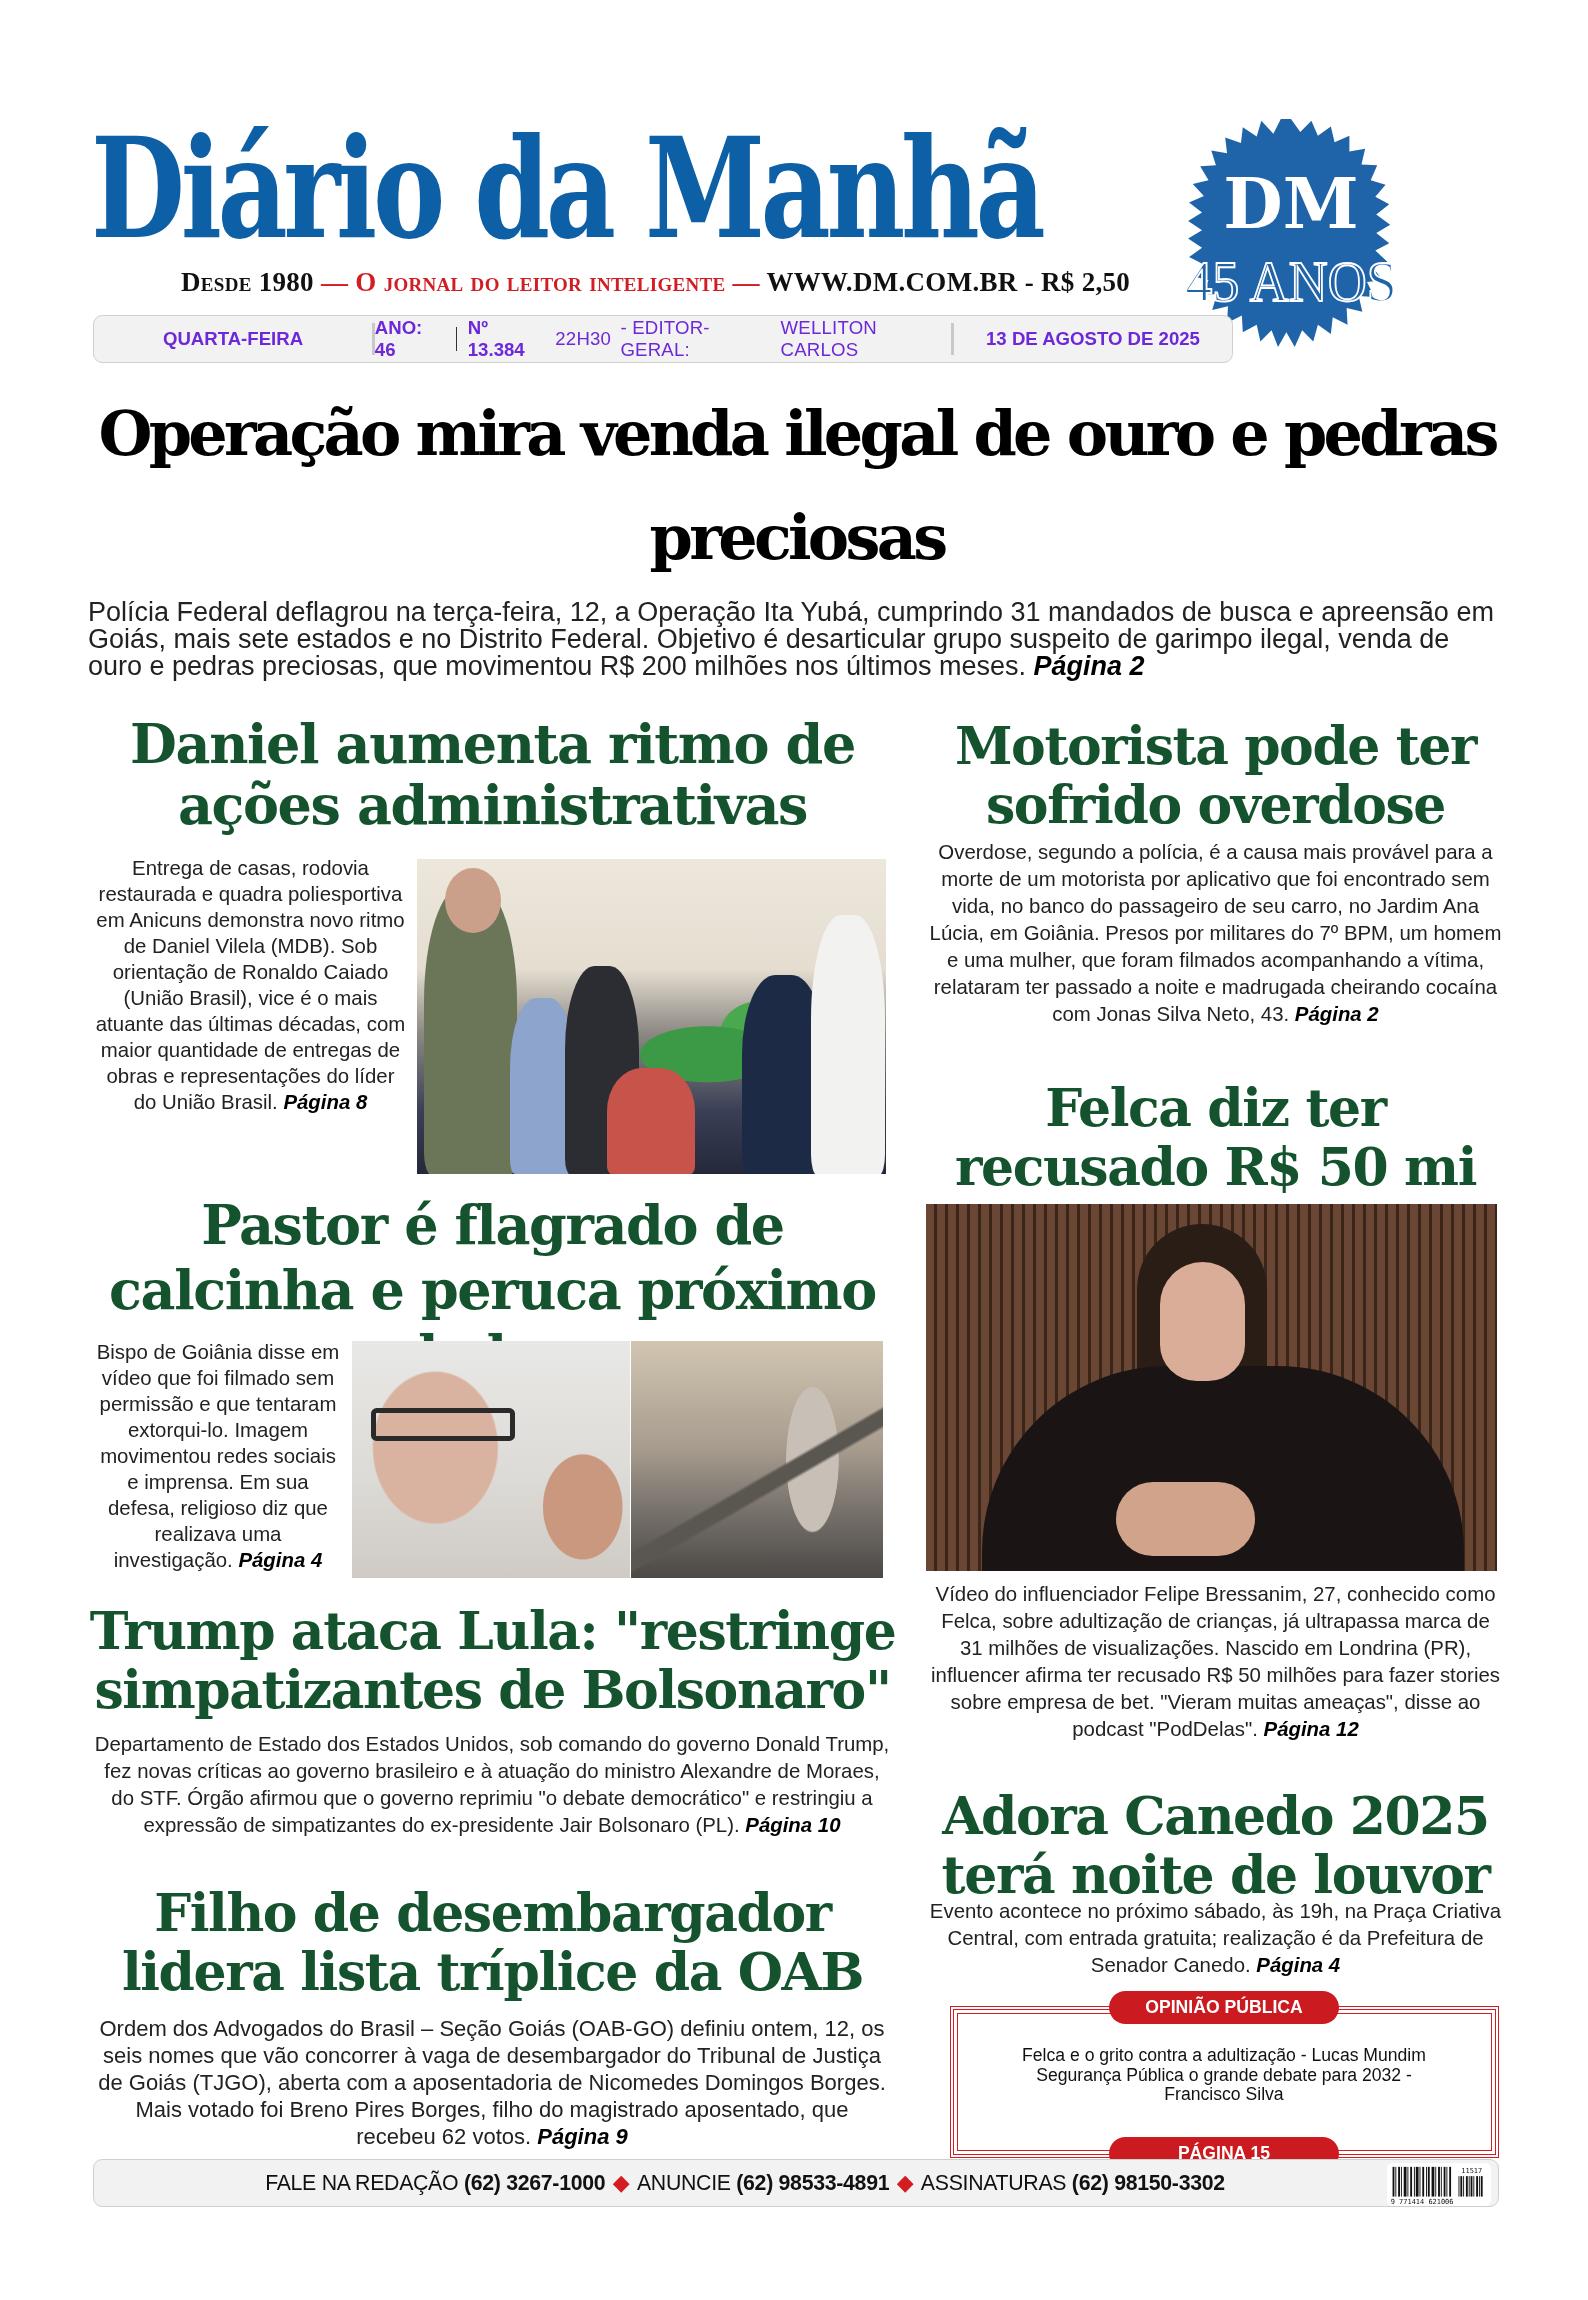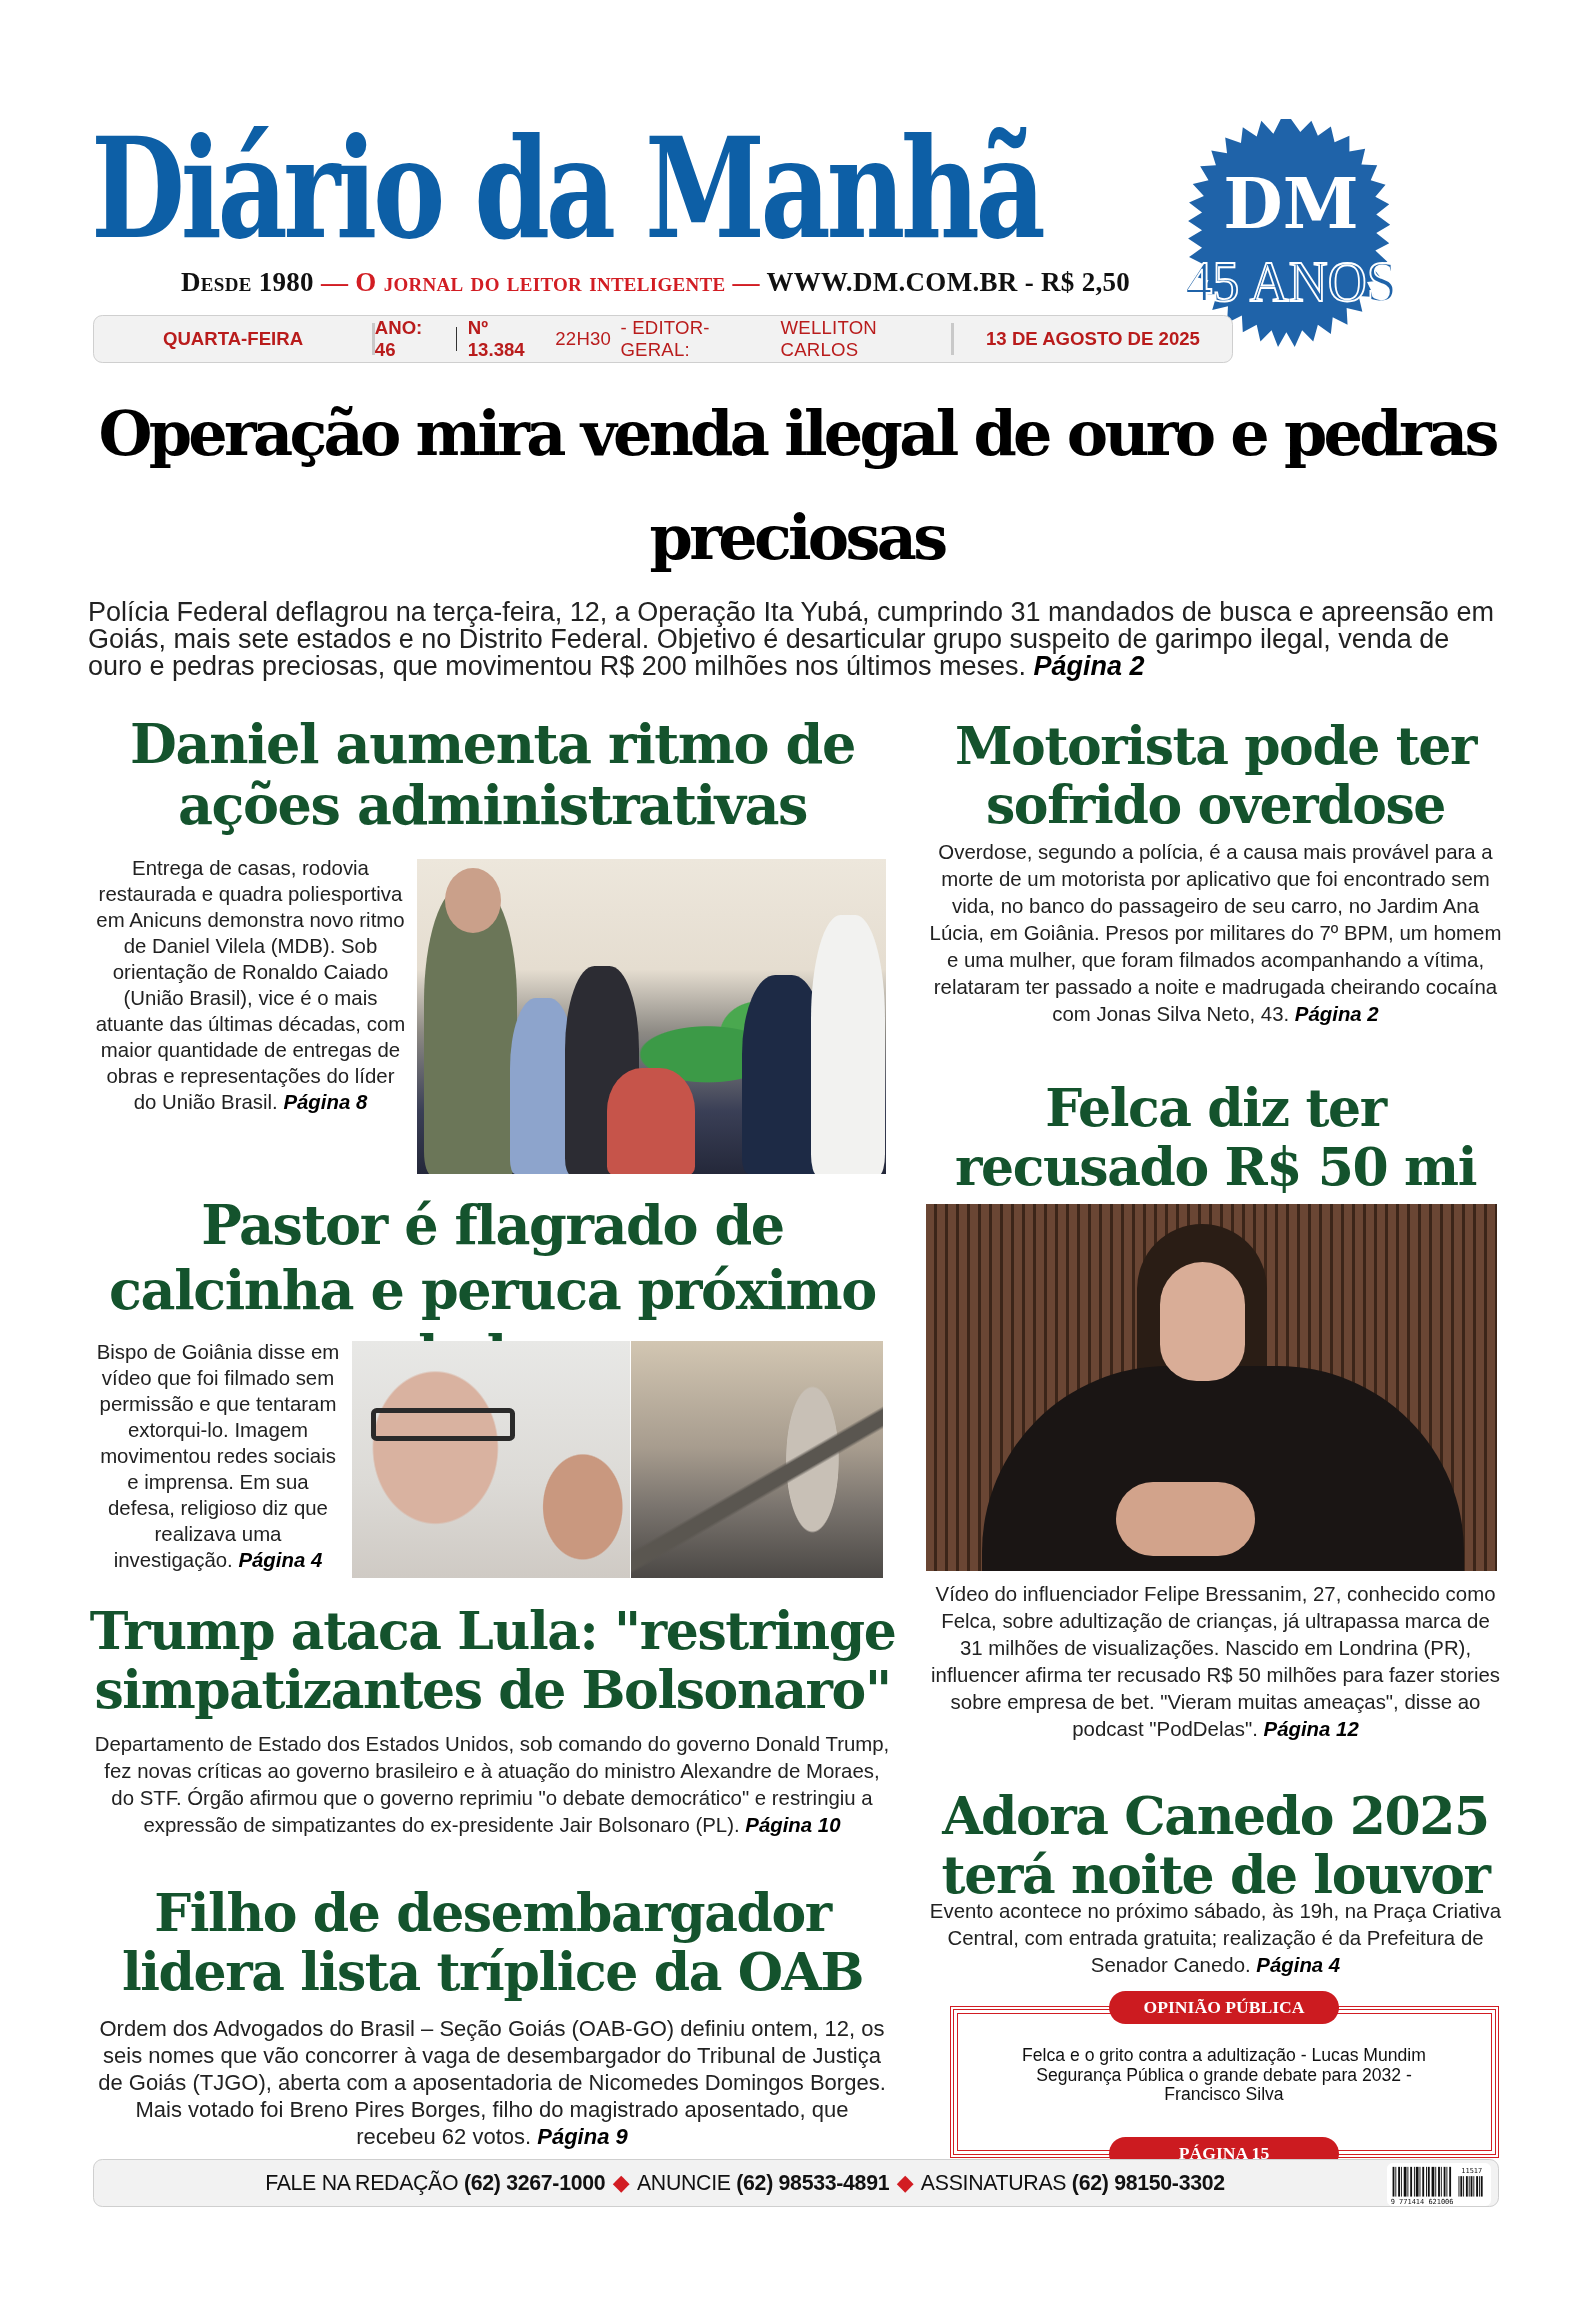--- a/index.html
+++ b/index.html
@@ -24,21 +24,21 @@
   .seal {
     position: absolute; left: 1177px; top: 119px; width: 228px; height: 228px;
   }
   .seal svg { width: 100%; height: 100%; }
 
   
   .datebar {
     position: absolute; left: 93px; top: 315px; width: 1140px; height: 48px;
     border: 0.9px solid #cfcfcf; border-radius: 9.3px; background: #f2f2f2;
     display: flex; align-items: center;
-    font-family: "Liberation Sans", sans-serif; font-size: 18.6px; color: #b91c1c;
+    font-family: "Liberation Sans", sans-serif; font-size: 18.6px; color: #6d28d9;
   }
   .datebar .cell { display: flex; align-items: center; justify-content: center; height: 100%; }
   .datebar .c1 { width: 278px; font-weight: bold; }
   .datebar .c2 { flex: 1; gap: 9.3px; }
   .datebar .c3 { width: 278px; font-weight: bold; }
   .vsep { width: 2.8px; height: 32px; background: #c9c9c9; }
   .thin-sep { width: 0.9px; height: 24px; background: #333; margin: 0 1.9px; }
   .datebar .b { font-weight: bold; }
   .datebar .light { font-weight: normal; letter-spacing: 0.2px; }
 
@@ -115,21 +115,21 @@
     background: #d2a38b; border-radius: 37px;
   }
 
   
   .op-box {
     position: absolute; left: 950px; top: 2006px; width: 549px; height: 152px;
     border: 4.6px double #d21d23; outline: 0.9px solid #d21d23; outline-offset: -8.3px;
   }
   .pill {
     position: absolute; background: #cc1b20; color: #fff; font-weight: bold;
-    font-size: 17.6px; border-radius: 18.6px; text-align: center; line-height: 33px; font-family: Liberation Serif, serif;
+    font-size: 17.6px; border-radius: 18.6px; text-align: center; line-height: 33px;
   }
   .op-text {
     position: absolute; left: 957px; top: 2046px; width: 534px;
     text-align: center; font-size: 17.6px; line-height: 19.5px; color: #111;
   }
 
   
   .footer {
     position: absolute; left: 93px; top: 2159px; width: 1406px; height: 48px;
     border: 0.9px solid #cfcfcf; border-radius: 9.3px; background: #f2f2f2;

